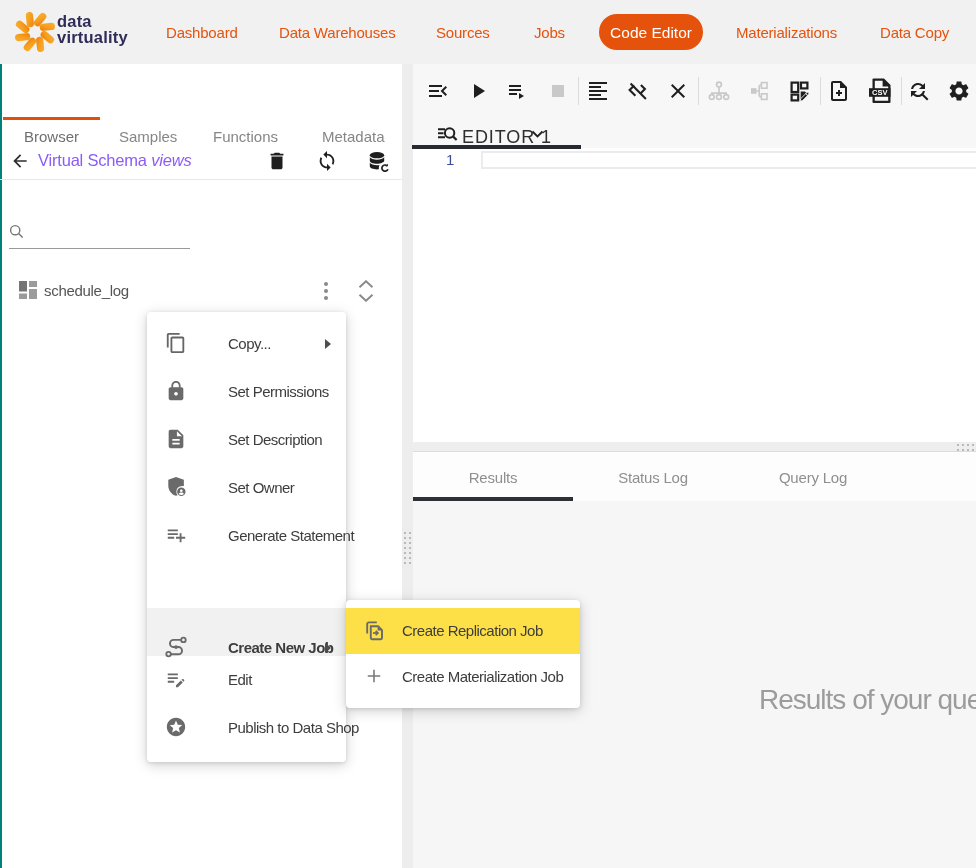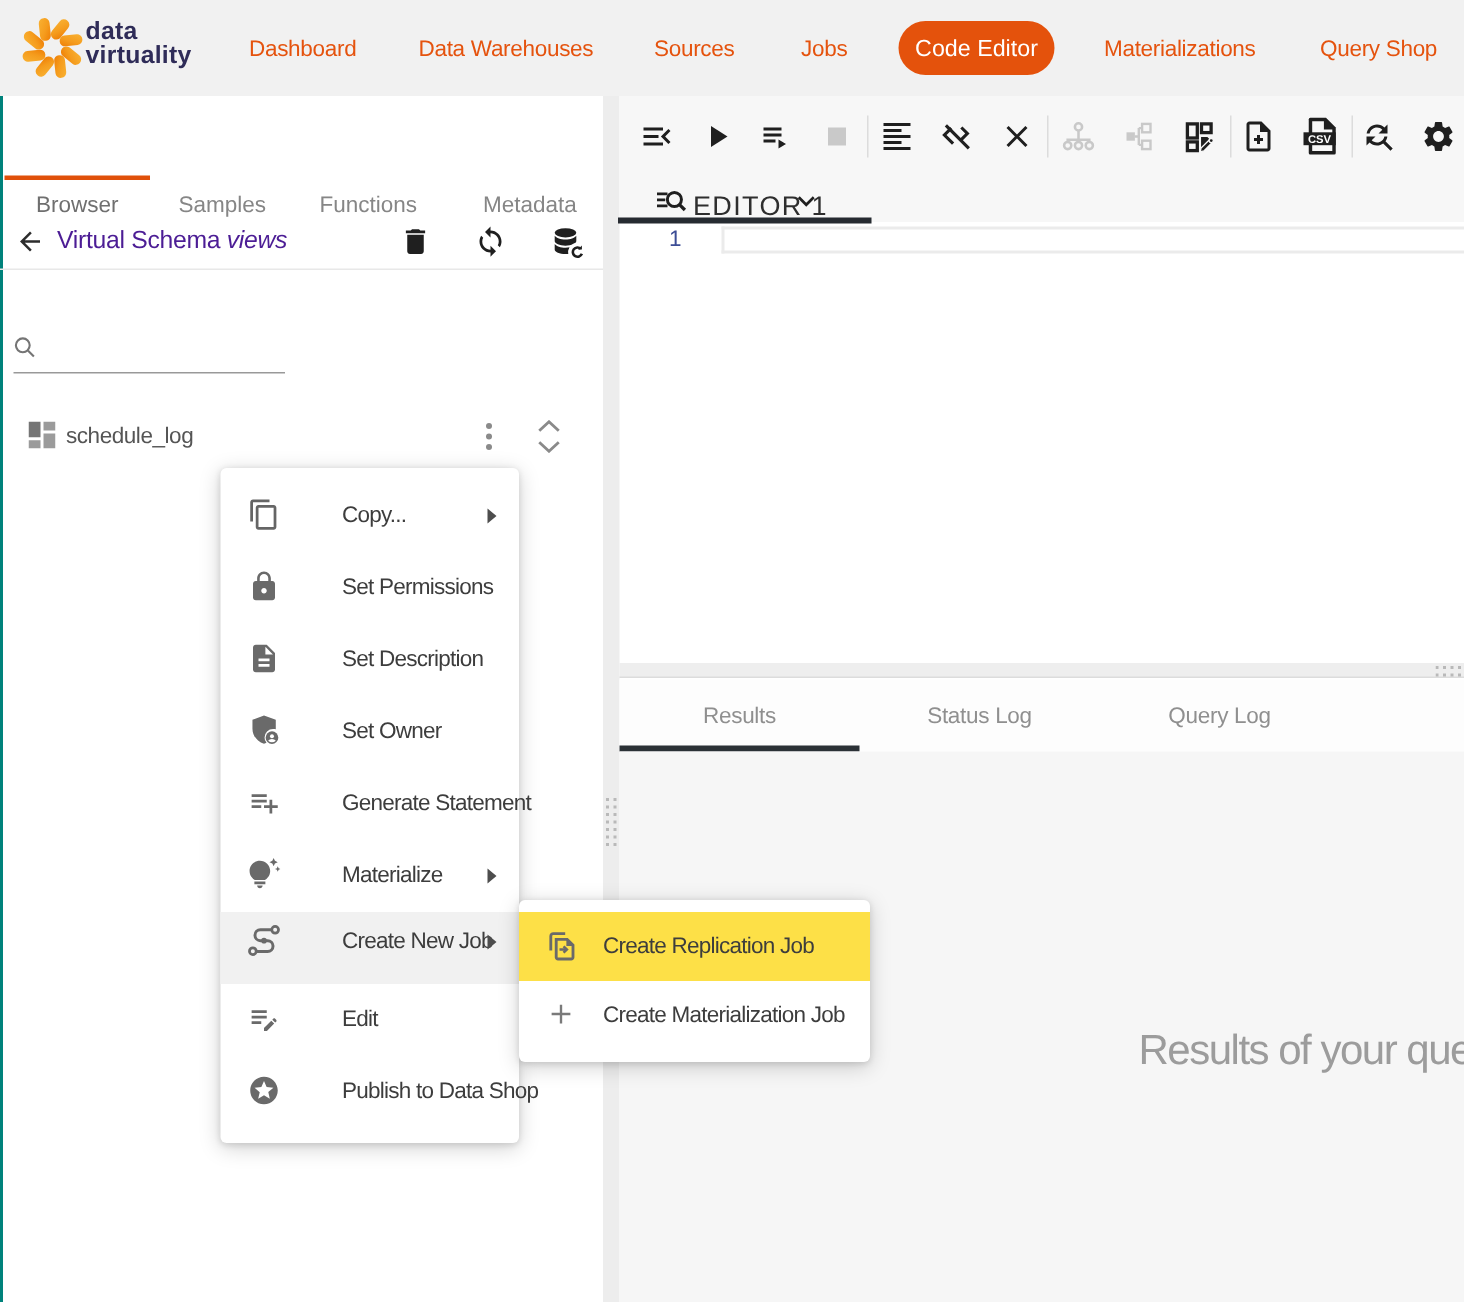--- a/index.html
+++ b/index.html
@@ -7,21 +7,21 @@
   .abs { position:absolute; }
   
   #nav { left:0; top:0; width:976px; height:64px; background:#f1f1f1; }
   .navlink { position:absolute; top:24px; font-size:15px; letter-spacing:-0.2px; color:#e5530e; white-space:nowrap; }
   #codebtn { position:absolute; left:599px; top:14px; width:104px; height:36px; background:#e4520c; border-radius:18.5px; color:#fff; font-size:15.5px; text-align:center; line-height:37px; }
   #logotxt { position:absolute; left:57px; top:13px; color:#2f2c58; font-size:16.5px; font-weight:bold; line-height:16px; letter-spacing:0.2px; }
   
   #leftpanel { left:0; top:64px; width:402px; height:804px; background:#fff; border-left:2px solid #00827b; }
   .ltab { position:absolute; top:88px; font-size:15px; color:#868686;margin-top:40px; }
   #browserline { left:3px; top:117px; width:97px; height:3px; background:#e0500a; }
-  #vstitle { position:absolute; left:38px; top:151px; font-size:16.5px; letter-spacing:-0.2px; color:#4c1d95; }
+  #vstitle { position:absolute; left:38px; top:151px; font-size:16.5px; letter-spacing:-0.2px; color:#8b5cf6; }
   #vsdivider { left:0px; top:179px; width:402px; height:1px; background:#e8e8e8; }
   #searchline { left:9px; top:248px; width:181px; height:1px; background:#999; }
   #schedtxt { left:44px; top:282px; font-size:15px; letter-spacing:-0.3px; color:#555; }
   
   #vsplit { left:402px; top:64px; width:11px; height:804px; background:#ededed; }
   #toolbar { left:413px; top:64px; width:563px; height:84px; background:#f7f7f7; }
   .sep { position:absolute; top:13px; width:1px; height:28px; background:#dcdcdc; }
   #edtabline { left:412px; top:145px; width:169px; height:4px; background:#262b31; }
   #edtabtxt { left:462px; top:127px; font-size:18px; color:#2e2e2e; letter-spacing:0.9px; }
   #gutter1 { left:446px; top:151px; font-size:15px; color:#3c4d96; }
@@ -47,21 +47,21 @@
 </style>
 </head>
 <body>
   <div id="nav" class="abs">
     <div class="navlink" style="left:166px;">Dashboard</div>
     <div class="navlink" style="left:279px;">Data Warehouses</div>
     <div class="navlink" style="left:436px;">Sources</div>
     <div class="navlink" style="left:534px;">Jobs</div>
     <div id="codebtn">Code Editor</div>
     <div class="navlink" style="left:736px;">Materializations</div>
-    <div class="navlink" style="left:880px;">Query Shop</div>
+    <div class="navlink" style="left:880px;">Data Copy</div>
     <svg class="abs" style="left:12px; top:8px;" width="46" height="48" viewBox="0 0 46 48">
       <defs>
         <linearGradient id="og" x1="0" y1="0" x2="1" y2="1">
         <stop offset="0" stop-color="#f9b233"></stop>
           <stop offset="0.55" stop-color="#f59c1d"></stop>
           <stop offset="1" stop-color="#ee7c04"></stop>
       </linearGradient>
       </defs>
       <g fill="url(#og)">
         <g transform="translate(23,24)">
@@ -317,28 +317,21 @@
         <path d="M17.8 18.1c-1.2 0-2.25.55-2.85 1.4a4.6 4.6 0 0 0 5.7 0c-.6-.85-1.65-1.4-2.85-1.4z" fill="#fff"></path>
       </svg>
       <span class="mtext">Set Owner</span>
     </div>
     <div class="mitem" style="top:200px;">
       <svg class="micon" width="22" height="22" viewBox="0 0 24 24" fill="#6a6a6a">
         <path d="M14 10H3v2h11v-2zm0-4H3v2h11V6zm4 8v-4h-2v4h-4v2h4v4h2v-4h4v-2h-4zM3 16h7v-2H3v2z"></path>
       </svg>
       <span class="mtext">Generate Statement</span>
     </div>
-    <div class="mitem" style="top:248px;">
-      <svg class="micon" width="22" height="22" viewBox="0 0 24 24" fill="#6a6a6a">
-        <path d="M7 20h4c0 1.1-.9 2-2 2s-2-.9-2-2zm-2-1h8v-2H5v2zm11.5-9.5c0 3.82-2.66 5.86-3.77 6.5H5.27C4.16 15.36 1.5 13.32 1.5 9.5 1.5 5.36 4.86 2 9 2s7.5 3.36 7.5 7.5zm4.87-2.13L20 8l1.37.63L22 10l.63-1.37L24 8l-1.37-.63L22 6l-.63 1.37zM19 6l.94-2.06L22 3l-2.06-.94L19 0l-.94 2.06L16 3l2.06.94L19 6z"></path>
-      </svg>
-      <span class="mtext">Materialize</span>
-      <span class="marrow"></span>
-    </div>
-    <div class="mitem" style="top:292px;">
+    <div class="mitem" style="top:312px;font-weight:bold;">
       <svg class="micon" width="22" height="22" viewBox="0 0 21 21" fill="none" stroke="#6a6a6a">
         <circle cx="3.4" cy="17.3" r="2.15" stroke-width="1.75"></circle>
         <circle cx="17.6" cy="3.7" r="2.15" stroke-width="1.75"></circle>
         <path d="M15.4 3.7H8.2a3.45 3.45 0 0 0 0 6.9h4.6a3.45 3.45 0 0 1 0 6.9H5.6" stroke-width="1.9"></path>
         <circle cx="10.5" cy="10.6" r="1.8" fill="#6a6a6a" stroke="none"></circle>
       </svg>
       <span class="mtext">Create New Job</span>
       <span class="marrow"></span>
     </div>
     <div class="mitem" style="top:344px;">

